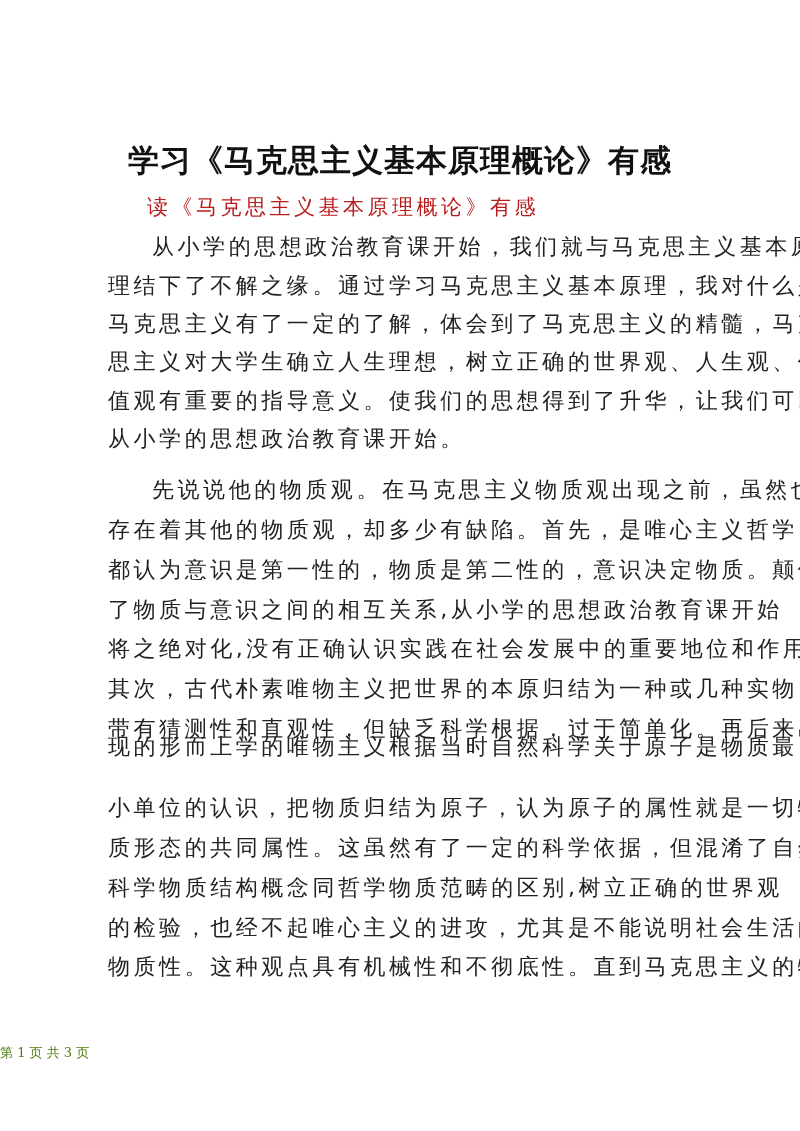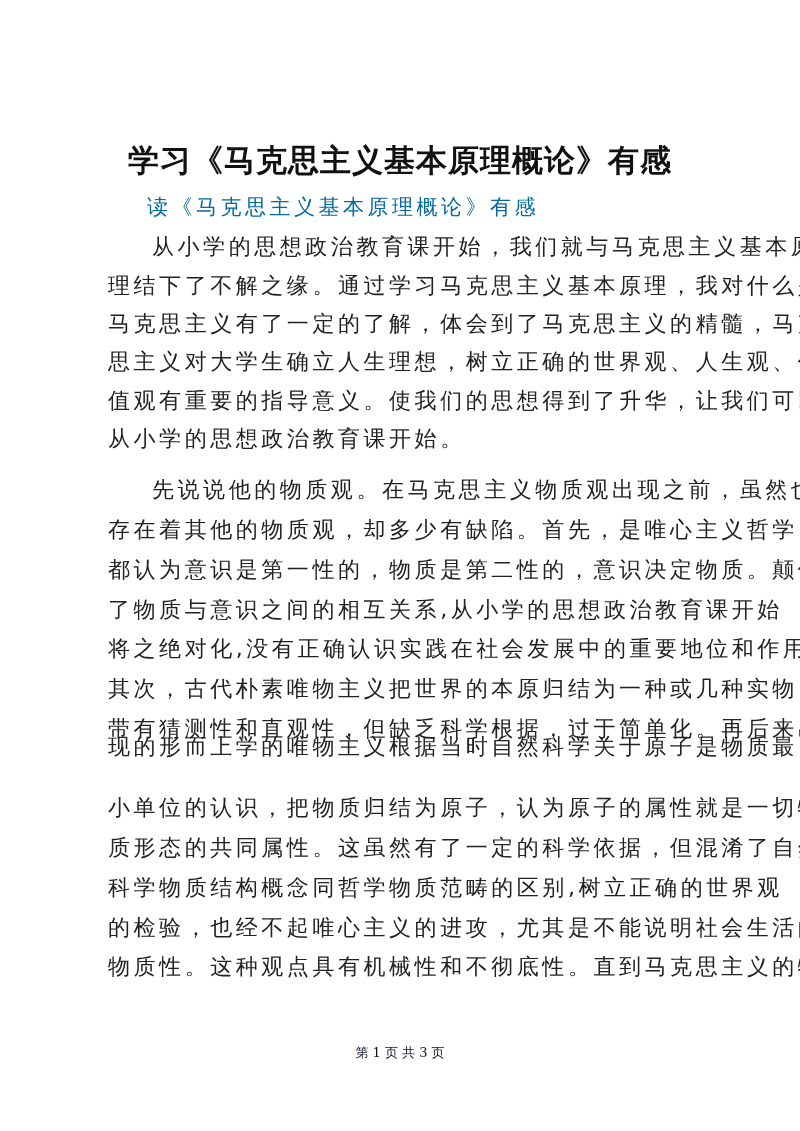--- a/index.html
+++ b/index.html
@@ -2,28 +2,28 @@
 <html><head>
 <meta charset="utf-8">
 <style>
   html, body { margin: 0; padding: 0; background: #ffffff; }
   body { width: 800px; height: 1131px; position: relative; overflow: hidden;
          font-family: "DejaVu Serif", "Liberation Serif", serif; color: #1a1a1a; }
   .page { position: absolute; left: 0; top: 0; width: 800px; height: 1131px; background: #fff; }
   .title { position: absolute; left: 0; width: 800px; top: 140px; text-align: center;
            font-size: 31px; font-weight: bold; color: #111; letter-spacing: 1px;
            font-family: "DejaVu Sans", "Liberation Sans", sans-serif; }
-  .subtitle { position: absolute; left: 147px; top: 193px; font-size: 21px; color: #0369a1;
+  .subtitle { position: absolute; left: 147px; top: 193px; font-size: 21px; color: #b91c1c;
               letter-spacing: 3.5px; font-family: "DejaVu Sans", "Liberation Sans", sans-serif; }
   .line { position: absolute; left: 108px; width: 600px; white-space: nowrap;
           font-size: 22px; color: #222; letter-spacing: 3.55px; line-height: 28px;
           font-family: "DejaVu Sans", "Liberation Sans", sans-serif; }
   .line.indent { left: 152px; width: 556px; }
-  .footer { position: absolute; left: 0; width: 800px; top: 1044px; text-align: center;
-            font-size: 13px; color: #0f172a; font-family: "DejaVu Serif", "Liberation Serif", serif; }
+  .footer { position: absolute; left: 0; width: 800px; top: 1044px; text-align: left;
+            font-size: 13px; color: #4d7c0f; font-family: "DejaVu Serif", "Liberation Serif", serif; }
 </style>
 </head>
 <body>
 
 <div class="page">
   <div class="title">学习《马克思主义基本原理概论》有感</div>
   <div class="subtitle">读《马克思主义基本原理概论》有感</div>
 
   <div>
     <div class="line indent" style="top:233px">从小学的思想政治教育课开始，我们就与马克思主义基本原</div>

